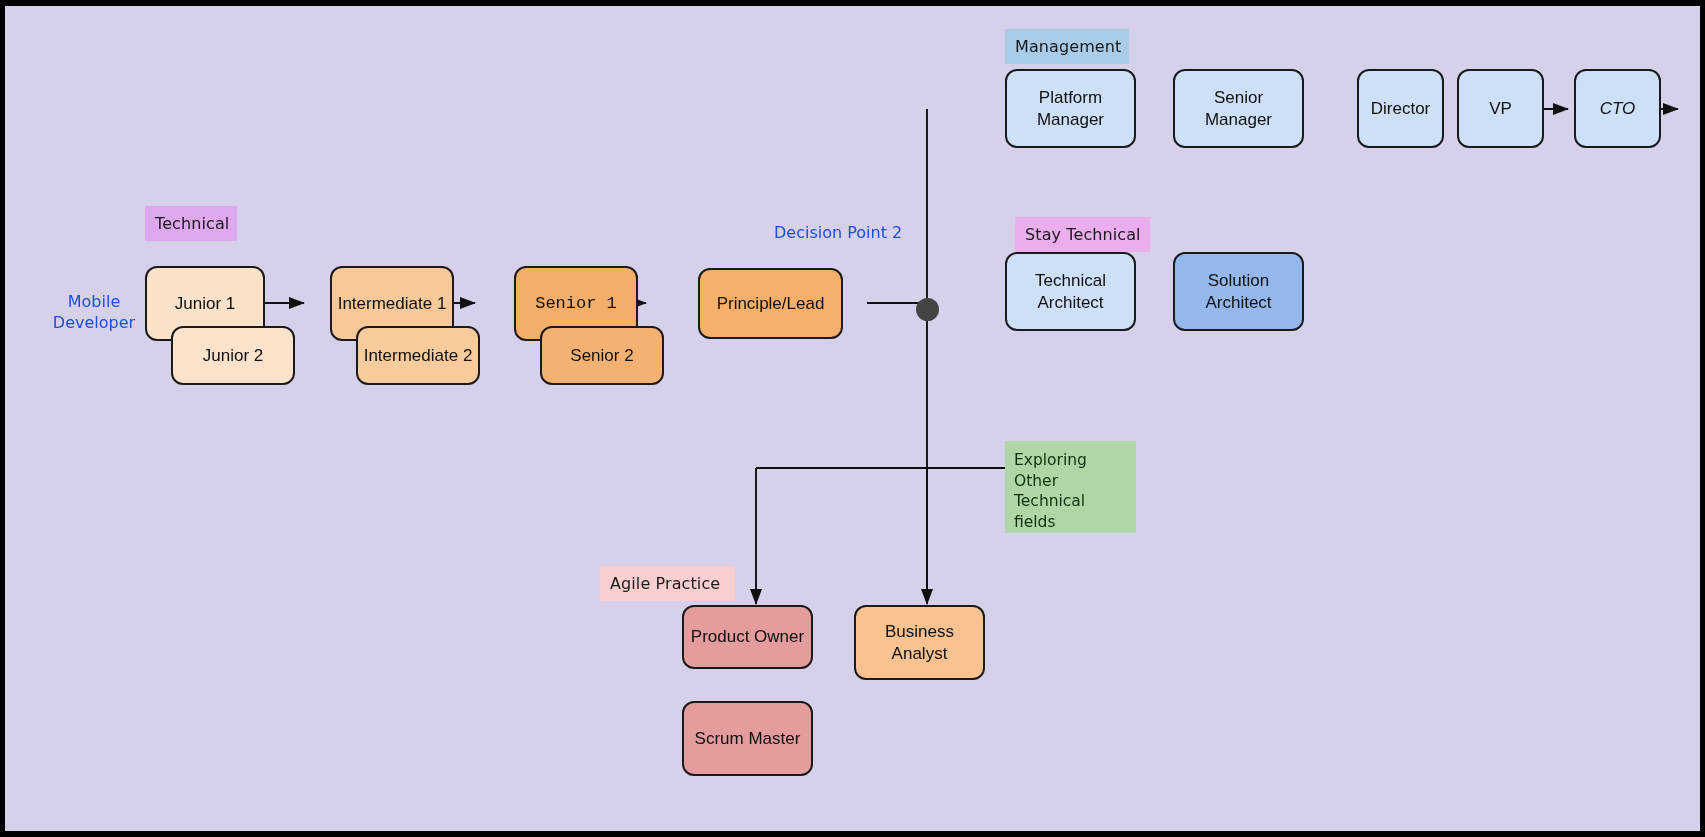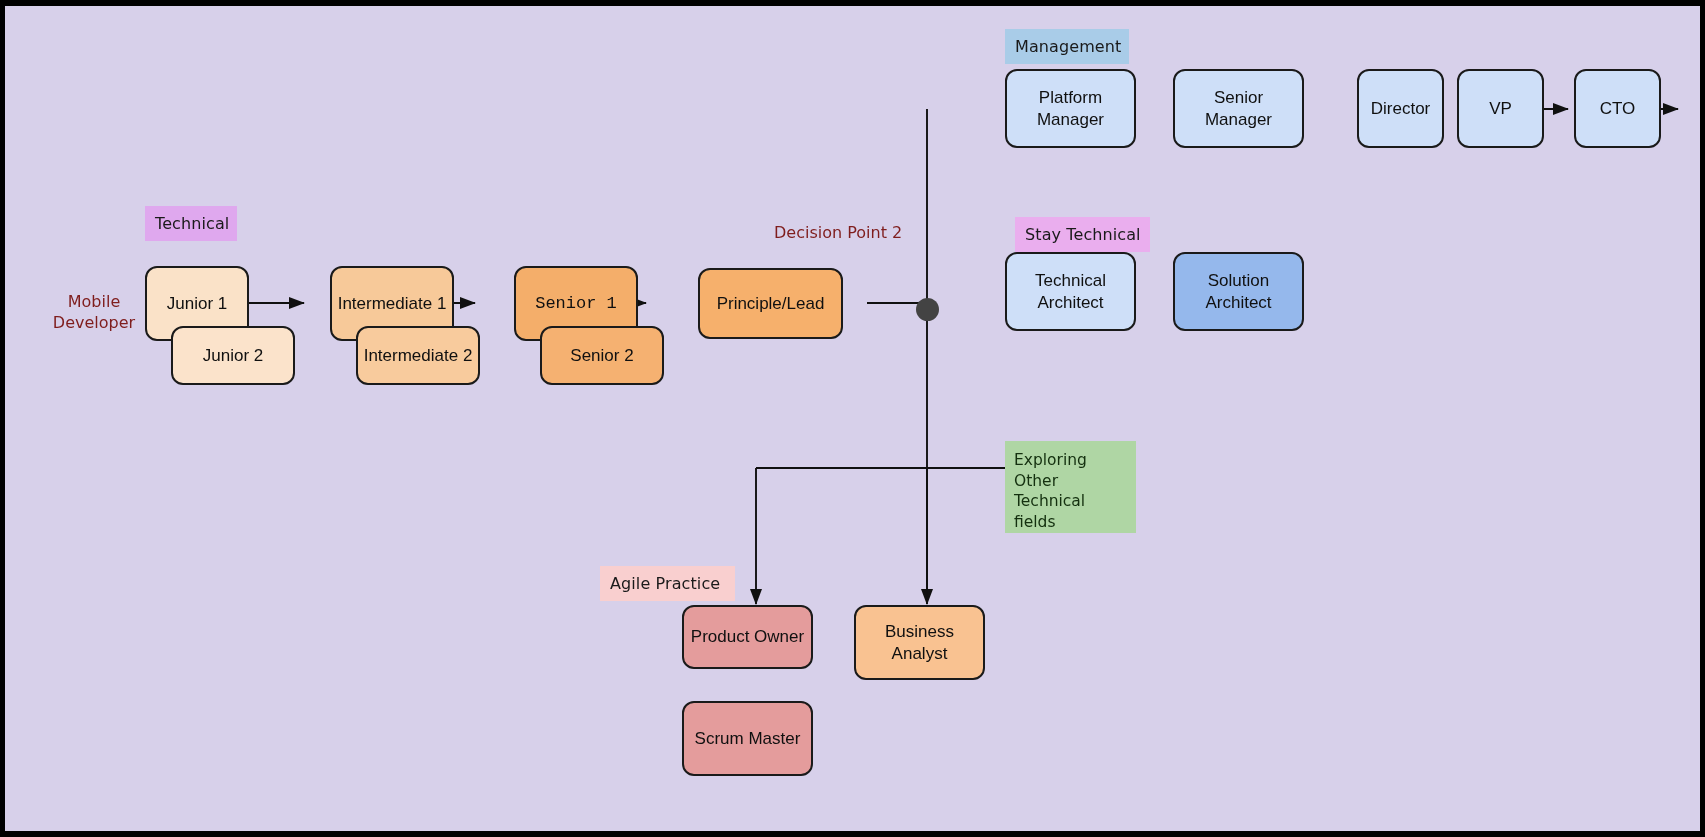--- a/index.html
+++ b/index.html
@@ -45,21 +45,21 @@
     font-family: "DejaVu Sans", sans-serif;
     font-size: 16px;
     color: #1a1a1a;
     padding-left: 10px;
     letter-spacing: 0.1px;
   }
   .plain-label {
     position: absolute;
     font-family: "DejaVu Sans", sans-serif;
     font-size: 16px;
-    color: #7f1d1d;
+    color: #1d4ed8;
     white-space: pre-line;
     line-height: 1.32;
   }
   .green-box {
     position: absolute;
     box-sizing: border-box;
     font-family: "DejaVu Sans", sans-serif;
     font-size: 15.5px;
     color: #14300f;
     line-height: 1.33;
@@ -125,40 +125,40 @@
   <div class="tag" style="left:1000px; top:23px; width:124px; height:35px; background:#A9CCE8;">
     <span>Management</span>
   </div>
   <div class="tag" style="left:1000px; top:211px; width:135px; height:35px; background:#EAAEEE;margin-left:10px;">
     <span>Stay Technical</span>
   </div>
   <div class="tag" style="left:595px; top:560px; width:135px; height:35px; background:#F9CFCF;">
     <span>Agile Practice</span>
   </div>
 
-  <div class="node" style="left:140px; top:260px; width:104px; height:75px; background:#FAE2C8;">Junior 1</div>
+  <div class="node" style="left:140px; top:260px; width:120px; height:75px; background:#FAE2C8;">Junior 1</div>
   <div class="node" style="left:166px; top:320px; width:124px; height:59px; background:#FBE3CB;">Junior 2</div>
 
   <div class="node" style="left:325px; top:260px; width:124px; height:75px; background:#F7C999;">Intermediate 1</div>
   <div class="node" style="left:351px; top:320px; width:124px; height:59px; background:#F8CB9D;">Intermediate 2</div>
 
   <div class="node" style="left:509px; top:260px; width:124px; height:75px; background:#F4AE6A;font-family:Liberation Mono, monospace;">Senior 1</div>
   <div class="node" style="left:535px; top:320px; width:124px; height:59px; background:#F5B171;">Senior 2</div>
 
   <div class="node" style="left:693px; top:262px; width:145px; height:71px; background:#F6B06C;">Principle/Lead</div>
 
   <div class="dot" style="left:911px; top:292px;"></div>
 
   <div class="node" style="left:1000px; top:63px; width:131px; height:79px; background:#CEDFF8;">Platform
 Manager</div>
   <div class="node" style="left:1168px; top:63px; width:131px; height:79px; background:#CEDFF8;">Senior
 Manager</div>
   <div class="node" style="left:1352px; top:63px; width:87px; height:79px; background:#CEDFF8;">Director</div>
   <div class="node" style="left:1452px; top:63px; width:87px; height:79px; background:#CEDFF8;">VP</div>
-  <div class="node" style="left:1569px; top:63px; width:87px; height:79px; background:#CEDFF8;">CTO</div>
+  <div class="node" style="left:1569px; top:63px; width:87px; height:79px; background:#CEDFF8;font-style:italic;">CTO</div>
 
   <div class="node" style="left:1000px; top:246px; width:131px; height:79px; background:#CEDFF8;">Technical
 Architect</div>
   <div class="node" style="left:1168px; top:246px; width:131px; height:79px; background:#95B8EC;">Solution
 Architect</div>
 
   <div class="green-box" style="left:1000px; top:411px; width:131px; height:92px; background:#AFD6A4;margin-top:24px;">Exploring
 Other
 Technical
 fields</div>

